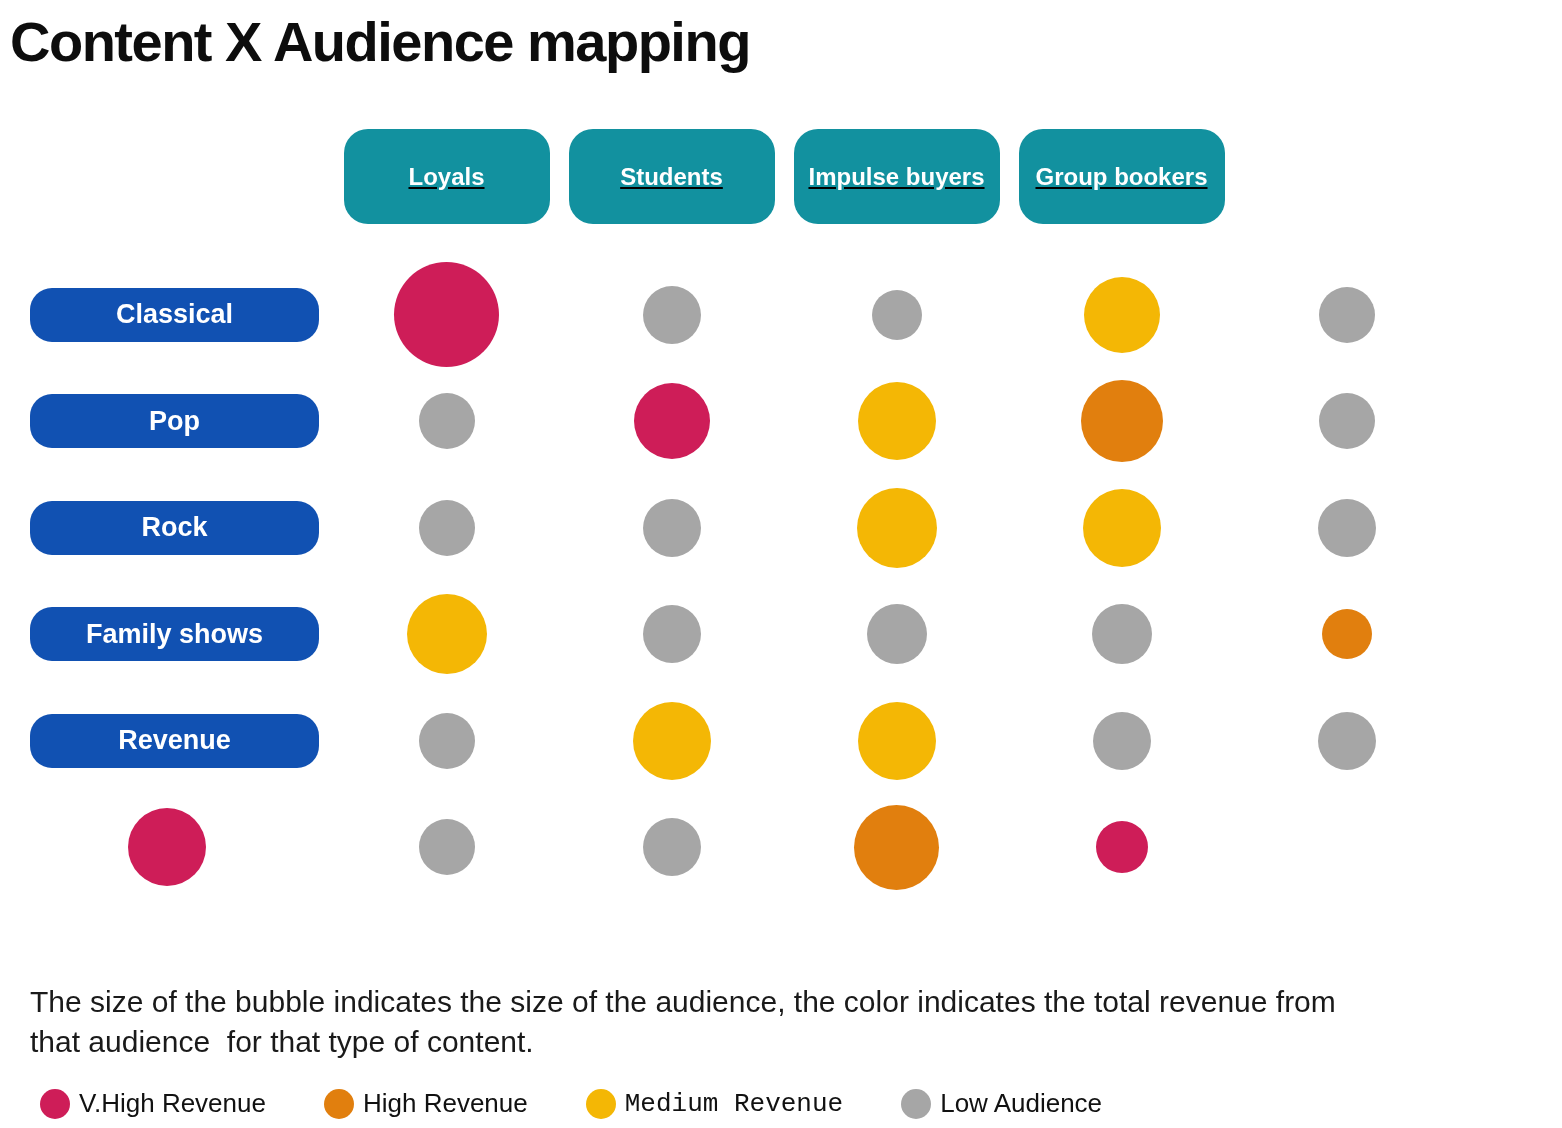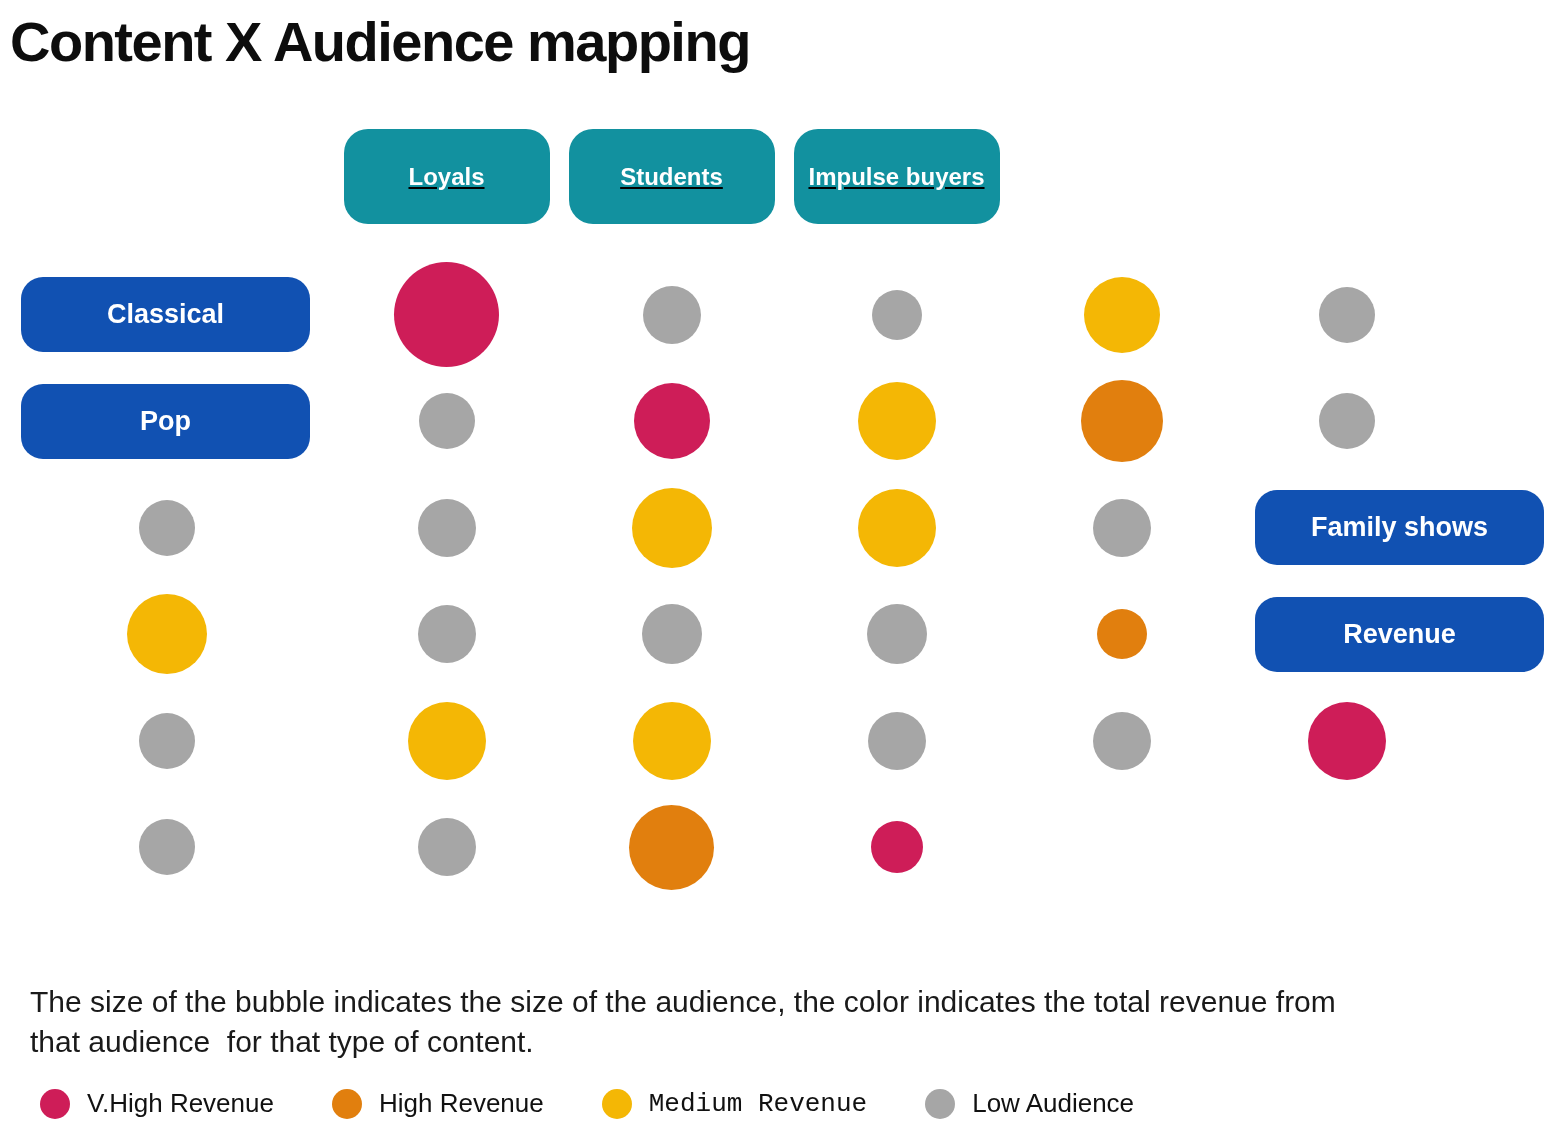--- a/index.html
+++ b/index.html
@@ -34,22 +34,22 @@
     border-radius: 24px;
     color: var(--header-text, #fff);
     font-weight: bold;
     font-size: 24px;
     line-height: 1.5;
     display: flex; align-items: center; justify-content: center;
     text-align: center;
     padding: 0 10px;
   }
   .row-label {
-    width: 289px; height: 75px;
-    margin-left: 21px;
+    width: 289px; height: 54px;
+    margin-left: 30px;
     align-self: center;
     background: var(--row-header-bg, #1151B2);
     border-radius: 22px;
     color: var(--header-text, #fff);
     font-weight: bold;
     font-size: 27px;
     display: flex; align-items: center; justify-content: center;
     text-align: center;
   }
   .bubble-cell {
@@ -65,40 +65,41 @@
     color: var(--body-text, #1a1a1a);
     white-space: pre-wrap;
   }
   .legend {
     margin: 26px 0 0 40px;
     display: flex;
     align-items: center;
     gap: 58px;
   }
   .legend-item {
-    display: flex; align-items: center; gap: 17px;
+    display: flex; align-items: center; gap: 9px;
     font-size: 26px;
     color: #111111;
   }
   .legend-dot {
     width: 30px; height: 30px;
     border-radius: 50%;
     flex: 0 0 auto;
   }
 </style>
 </head>
 <body>
 
 <h1 class="title">Content X Audience mapping</h1>
 
 <div id="header-grid" class="matrix-grid">
     <div></div>
     <div class="col-header">Loyals</div>
     <div class="col-header">Students</div>
     <div class="col-header">Impulse buyers</div>
+    <div class="col-header">Group bookers</div>
   </div>
 <div id="body-grid" class="matrix-grid">
     <div class="row-label">Classical</div>
     <div class="bubble-cell">
       <div class="bubble" style="height: 105px; width: 105px; background: rgb(206, 29, 88);"></div>
     </div>
     <div class="bubble-cell">
       <div class="bubble" style="height: 58px; width: 58px; background: rgb(166, 166, 166);"></div>
     </div>
     <div class="bubble-cell">
@@ -119,20 +120,21 @@
     </div>
     <div class="bubble-cell">
       <div class="bubble" style="height: 78px; width: 78px; background: rgb(244, 183, 5);"></div>
     </div>
     <div class="bubble-cell">
       <div class="bubble" style="height: 82px; width: 82px; background: rgb(225, 127, 14);"></div>
     </div>
     <div class="bubble-cell">
       <div class="bubble" style="height: 56px; width: 56px; background: rgb(166, 166, 166);"></div>
     </div>
+    <div class="row-label">Rock</div>
     <div class="bubble-cell">
       <div class="bubble" style="height: 56px; width: 56px; background: rgb(166, 166, 166);"></div>
     </div>
     <div class="bubble-cell">
       <div class="bubble" style="height: 58px; width: 58px; background: rgb(166, 166, 166);"></div>
     </div>
     <div class="bubble-cell">
       <div class="bubble" style="height: 80px; width: 80px; background: rgb(244, 183, 5);"></div>
     </div>
     <div class="bubble-cell">

